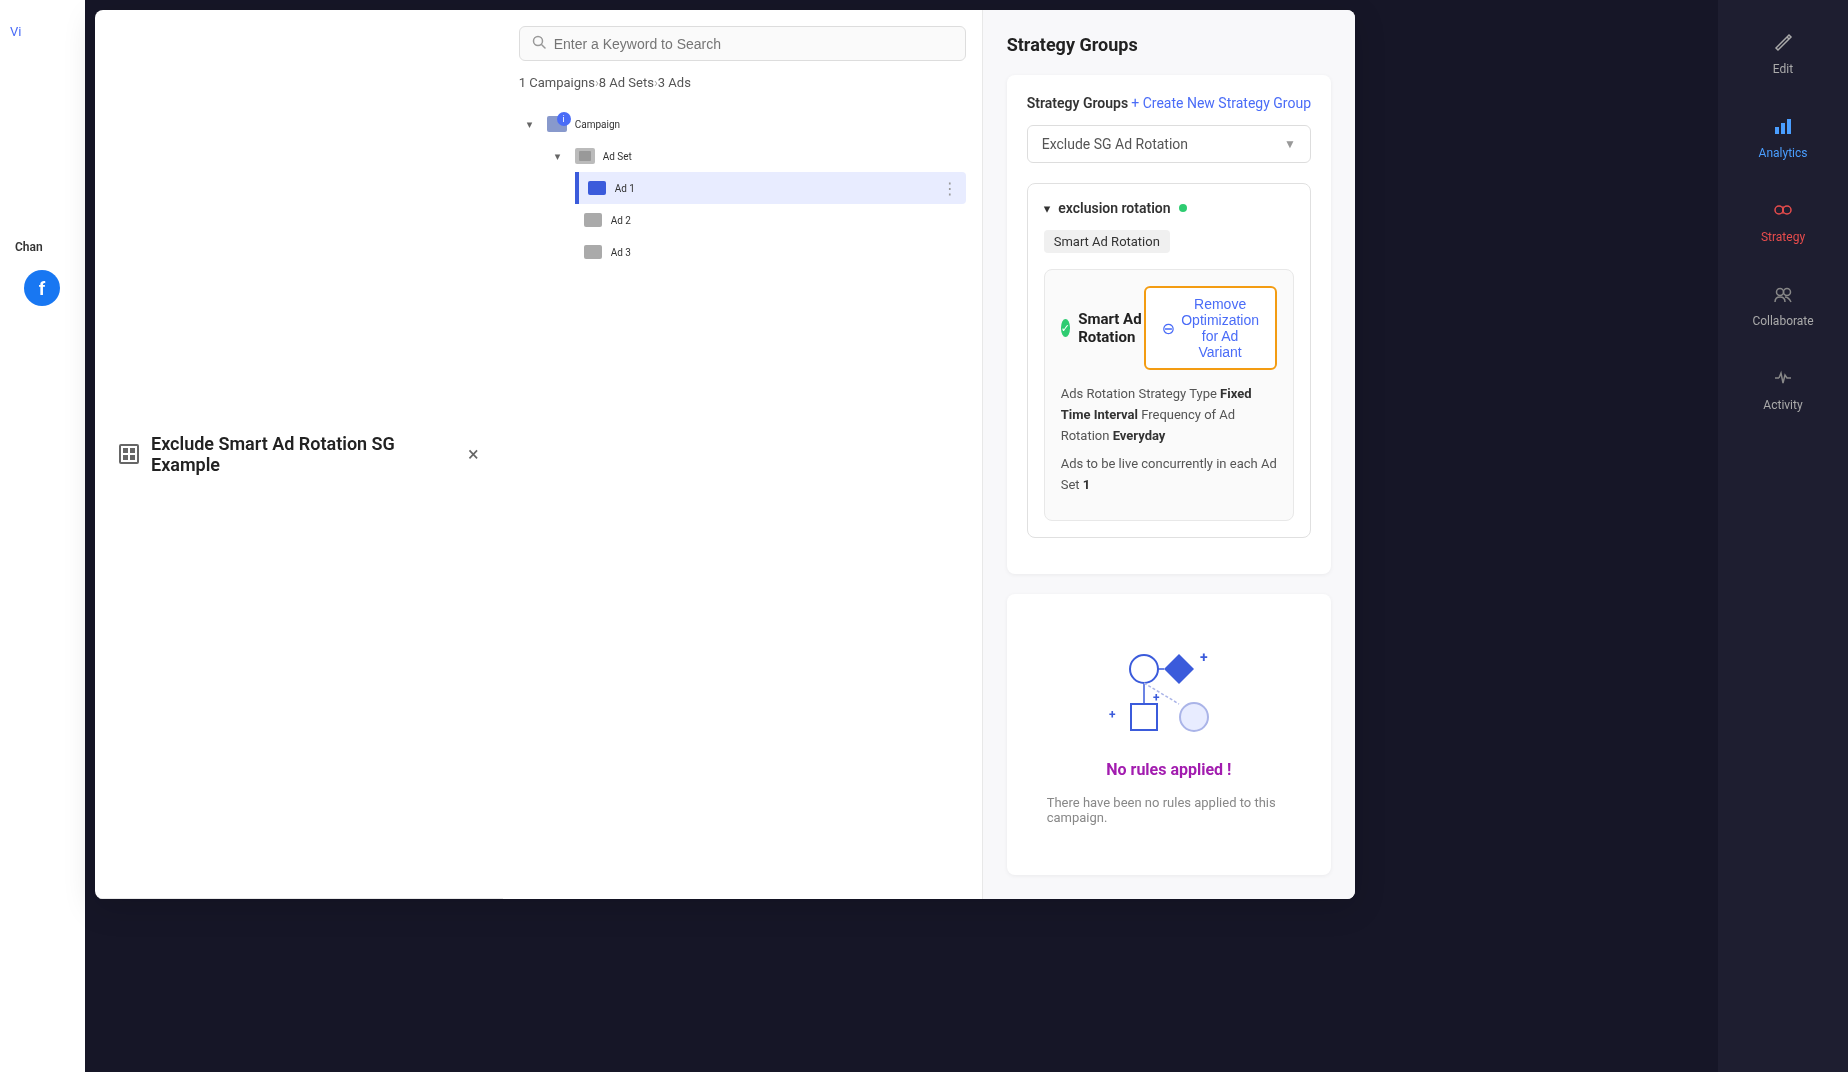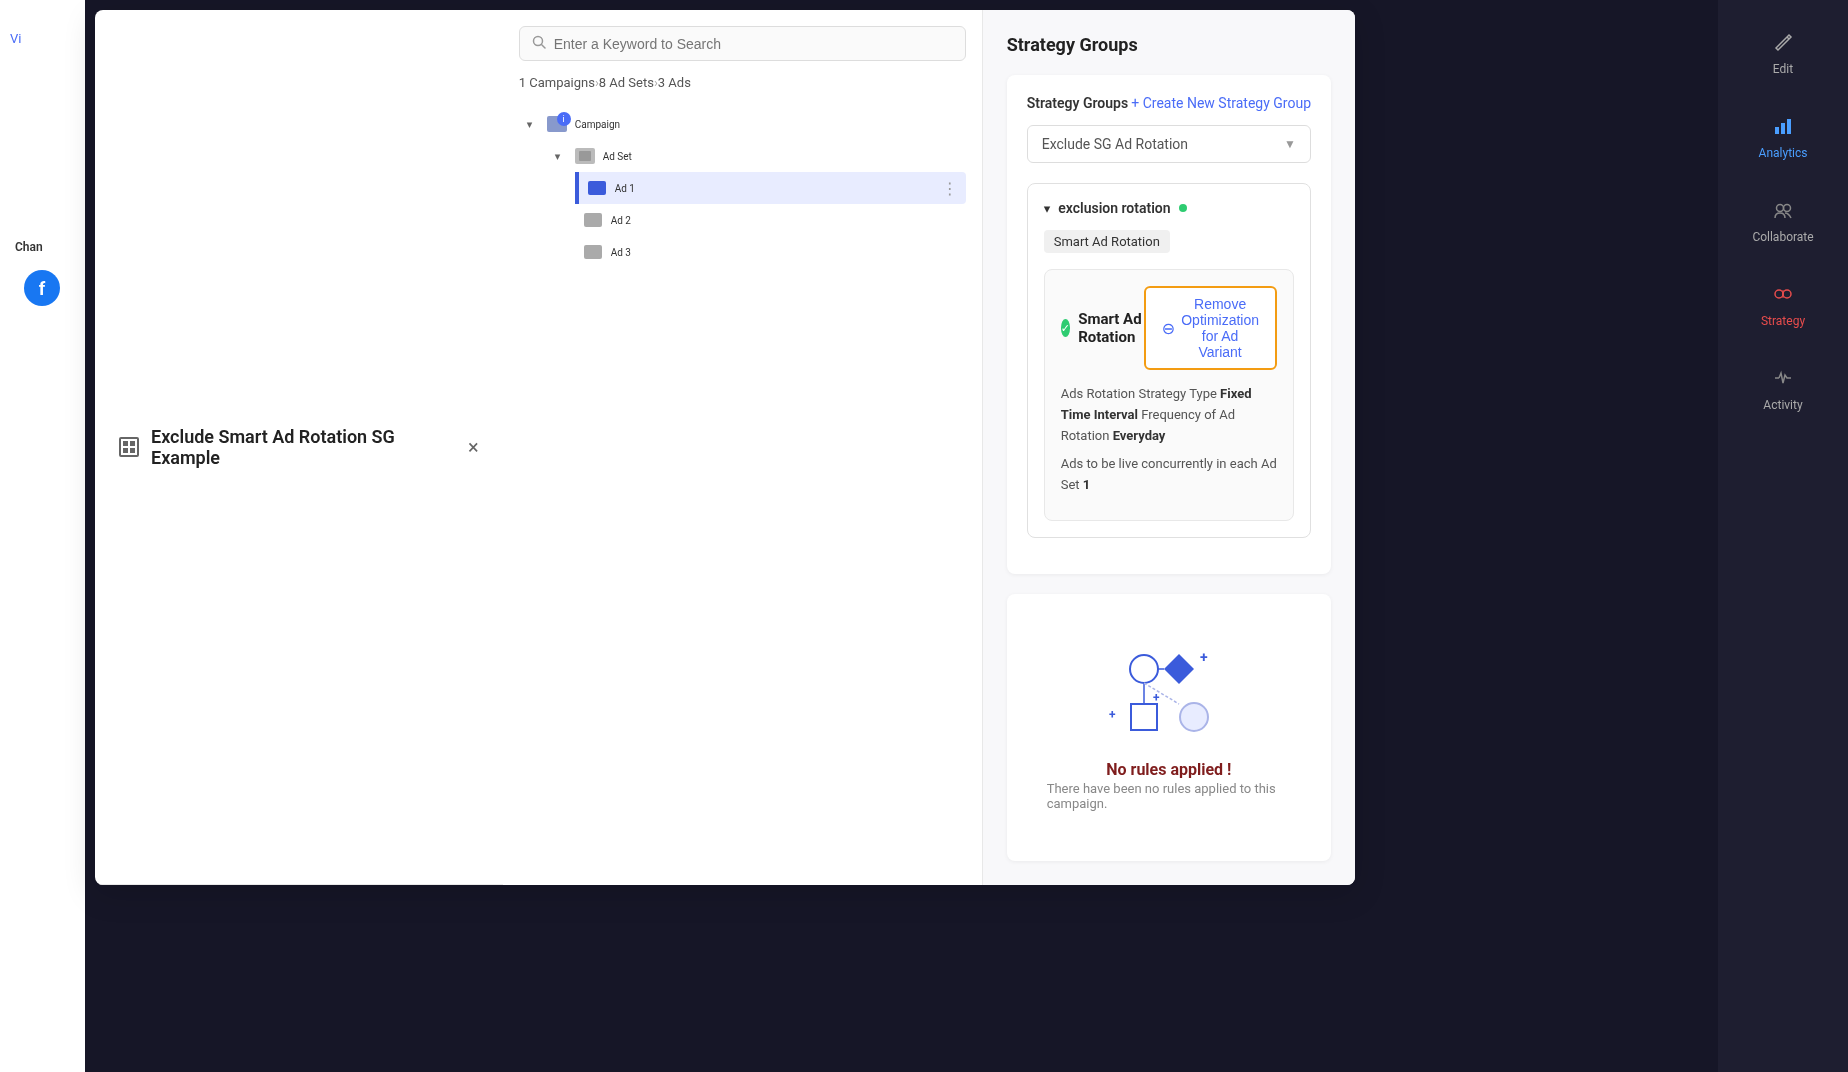--- a/index.html
+++ b/index.html
@@ -405,44 +405,43 @@
 
     .no-rules-icon {
       width: 120px;
       height: 100px;
       margin-bottom: 16px;
     }
 
     .no-rules-title {
       font-size: 16px;
       font-weight: 700;
-      color: #7f1d1d;
-      margin-bottom: 2px;
+      color: #a21caf;
+      margin-bottom: 16px;
     }
 
     .no-rules-sub {
       font-size: 13px;
       color: #888;
     }
 
     
     .left-bg {
       position: absolute;
       left: 0;
       top: 0;
       width: 85px;
       height: 1072px;
       background: #fff;
     }
 
     .vi-text {
       font-size: 13px;
       color: #4a6cf7;
-      padding: 4px 10px;
-      margin-top: 27px;
+      padding: 24px 10px;
     }
 
     .chevron-down {
       color: #999;
       font-size: 12px;
     }
 
     .fb-circle {
       width: 36px;
       height: 36px;
@@ -676,43 +675,43 @@
     <div class="sidebar-icon">
       <svg width="22" height="22" viewBox="0 0 22 22" fill="none">
         <rect x="3" y="12" width="4" height="7" fill="#4a9eff"></rect>
         <rect x="9" y="8" width="4" height="11" fill="#4a9eff"></rect>
         <rect x="15" y="4" width="4" height="15" fill="#4a9eff"></rect>
       </svg>
     </div>
     <span>Analytics</span>
   </div>
 
+  <div class="sidebar-item active-strategy">
+    <div class="sidebar-icon">
+      <svg width="22" height="22" viewBox="0 0 22 22" fill="none">
+        <circle cx="7" cy="11" r="4" stroke="#e74c4c" stroke-width="1.5" fill="none"></circle>
+        <circle cx="15" cy="11" r="4" stroke="#e74c4c" stroke-width="1.5" fill="none"></circle>
+        <path d="M11 7 L11 15" stroke="#e74c4c" stroke-width="1" stroke-dasharray="2,1"></path>
+      </svg>
+    </div>
+    <span>Strategy</span>
+  </div>
+
   <div class="sidebar-item">
     <div class="sidebar-icon">
       <svg width="22" height="22" viewBox="0 0 22 22" fill="none">
         <circle cx="8" cy="9" r="3.5" stroke="#888" stroke-width="1.5" fill="none"></circle>
         <circle cx="15" cy="9" r="3.5" stroke="#888" stroke-width="1.5" fill="none"></circle>
         <path d="M3 19 C3 15 5 14 8 14 C11 14 13 15 13 19" stroke="#888" stroke-width="1.5" fill="none"></path>
         <path d="M13 14 C14 14 17 15 19 19" stroke="#888" stroke-width="1.5" fill="none"></path>
       </svg>
     </div>
     <span>Collaborate</span>
   </div>
 
-  <div class="sidebar-item active-strategy">
-    <div class="sidebar-icon">
-      <svg width="22" height="22" viewBox="0 0 22 22" fill="none">
-        <circle cx="7" cy="11" r="4" stroke="#e74c4c" stroke-width="1.5" fill="none"></circle>
-        <circle cx="15" cy="11" r="4" stroke="#e74c4c" stroke-width="1.5" fill="none"></circle>
-        <path d="M11 7 L11 15" stroke="#e74c4c" stroke-width="1" stroke-dasharray="2,1"></path>
-      </svg>
-    </div>
-    <span>Strategy</span>
-  </div>
-
   <div class="sidebar-item">
     <div class="sidebar-icon">
       <svg width="22" height="22" viewBox="0 0 22 22" fill="none">
         <line x1="3" y1="11" x2="7" y2="11" stroke="#888" stroke-width="1.5"></line>
         <polyline points="7,11 9,6 11,16 13,8 15,11 19,11" stroke="#888" stroke-width="1.5" fill="none"></polyline>
       </svg>
     </div>
     <span>Activity</span>
   </div>
 

